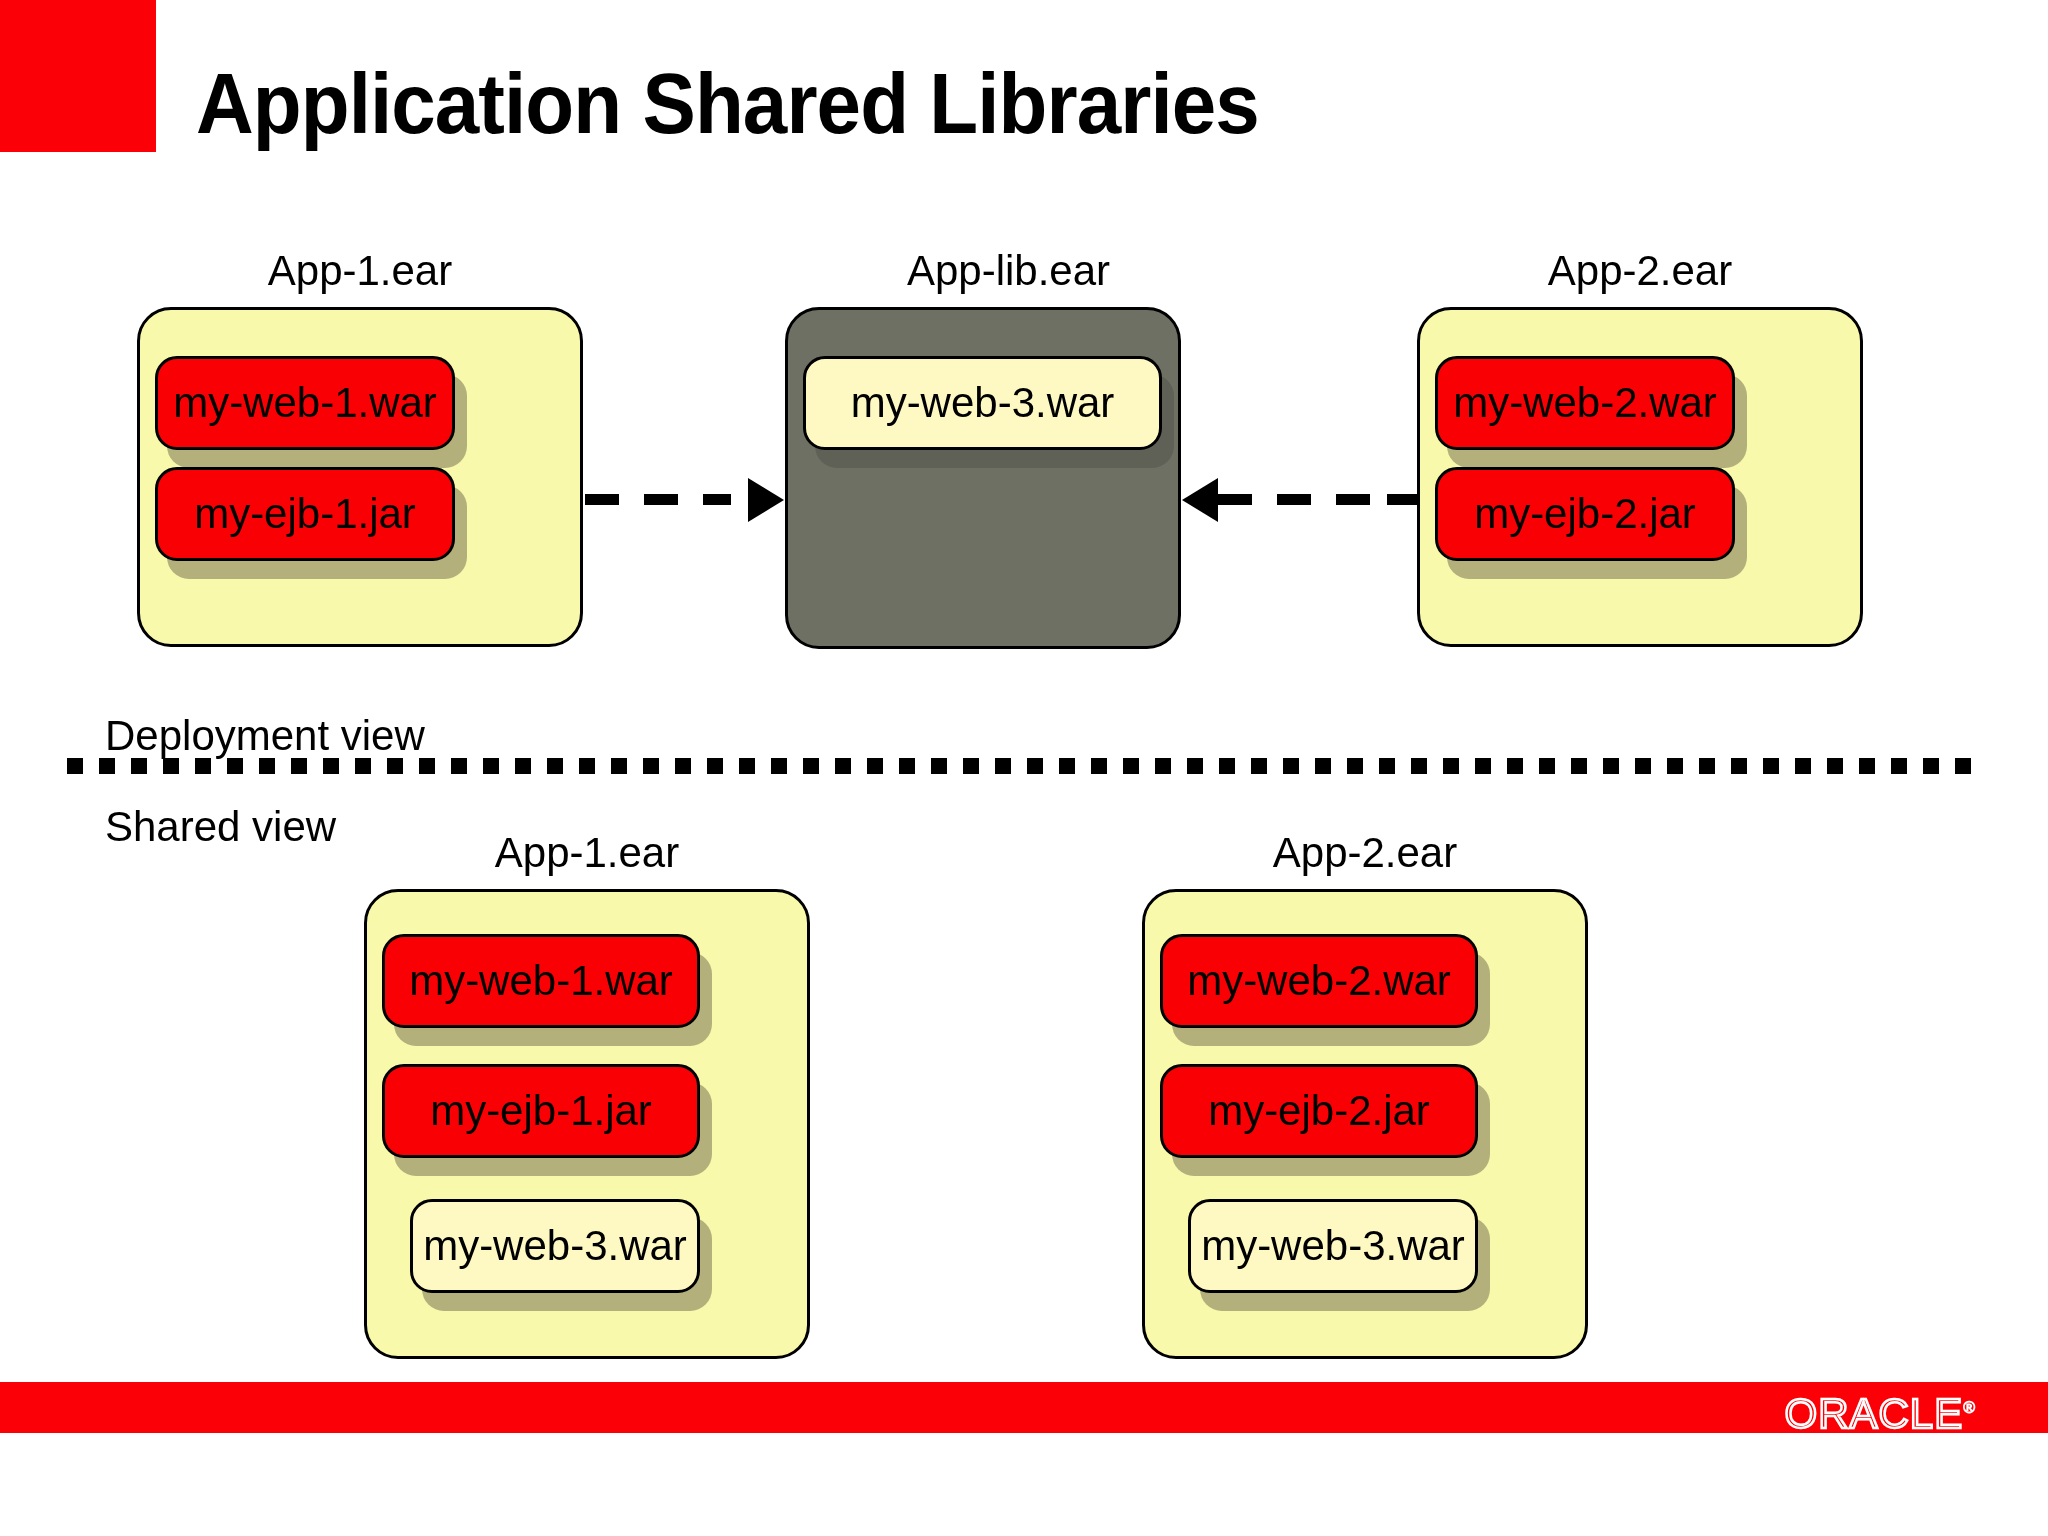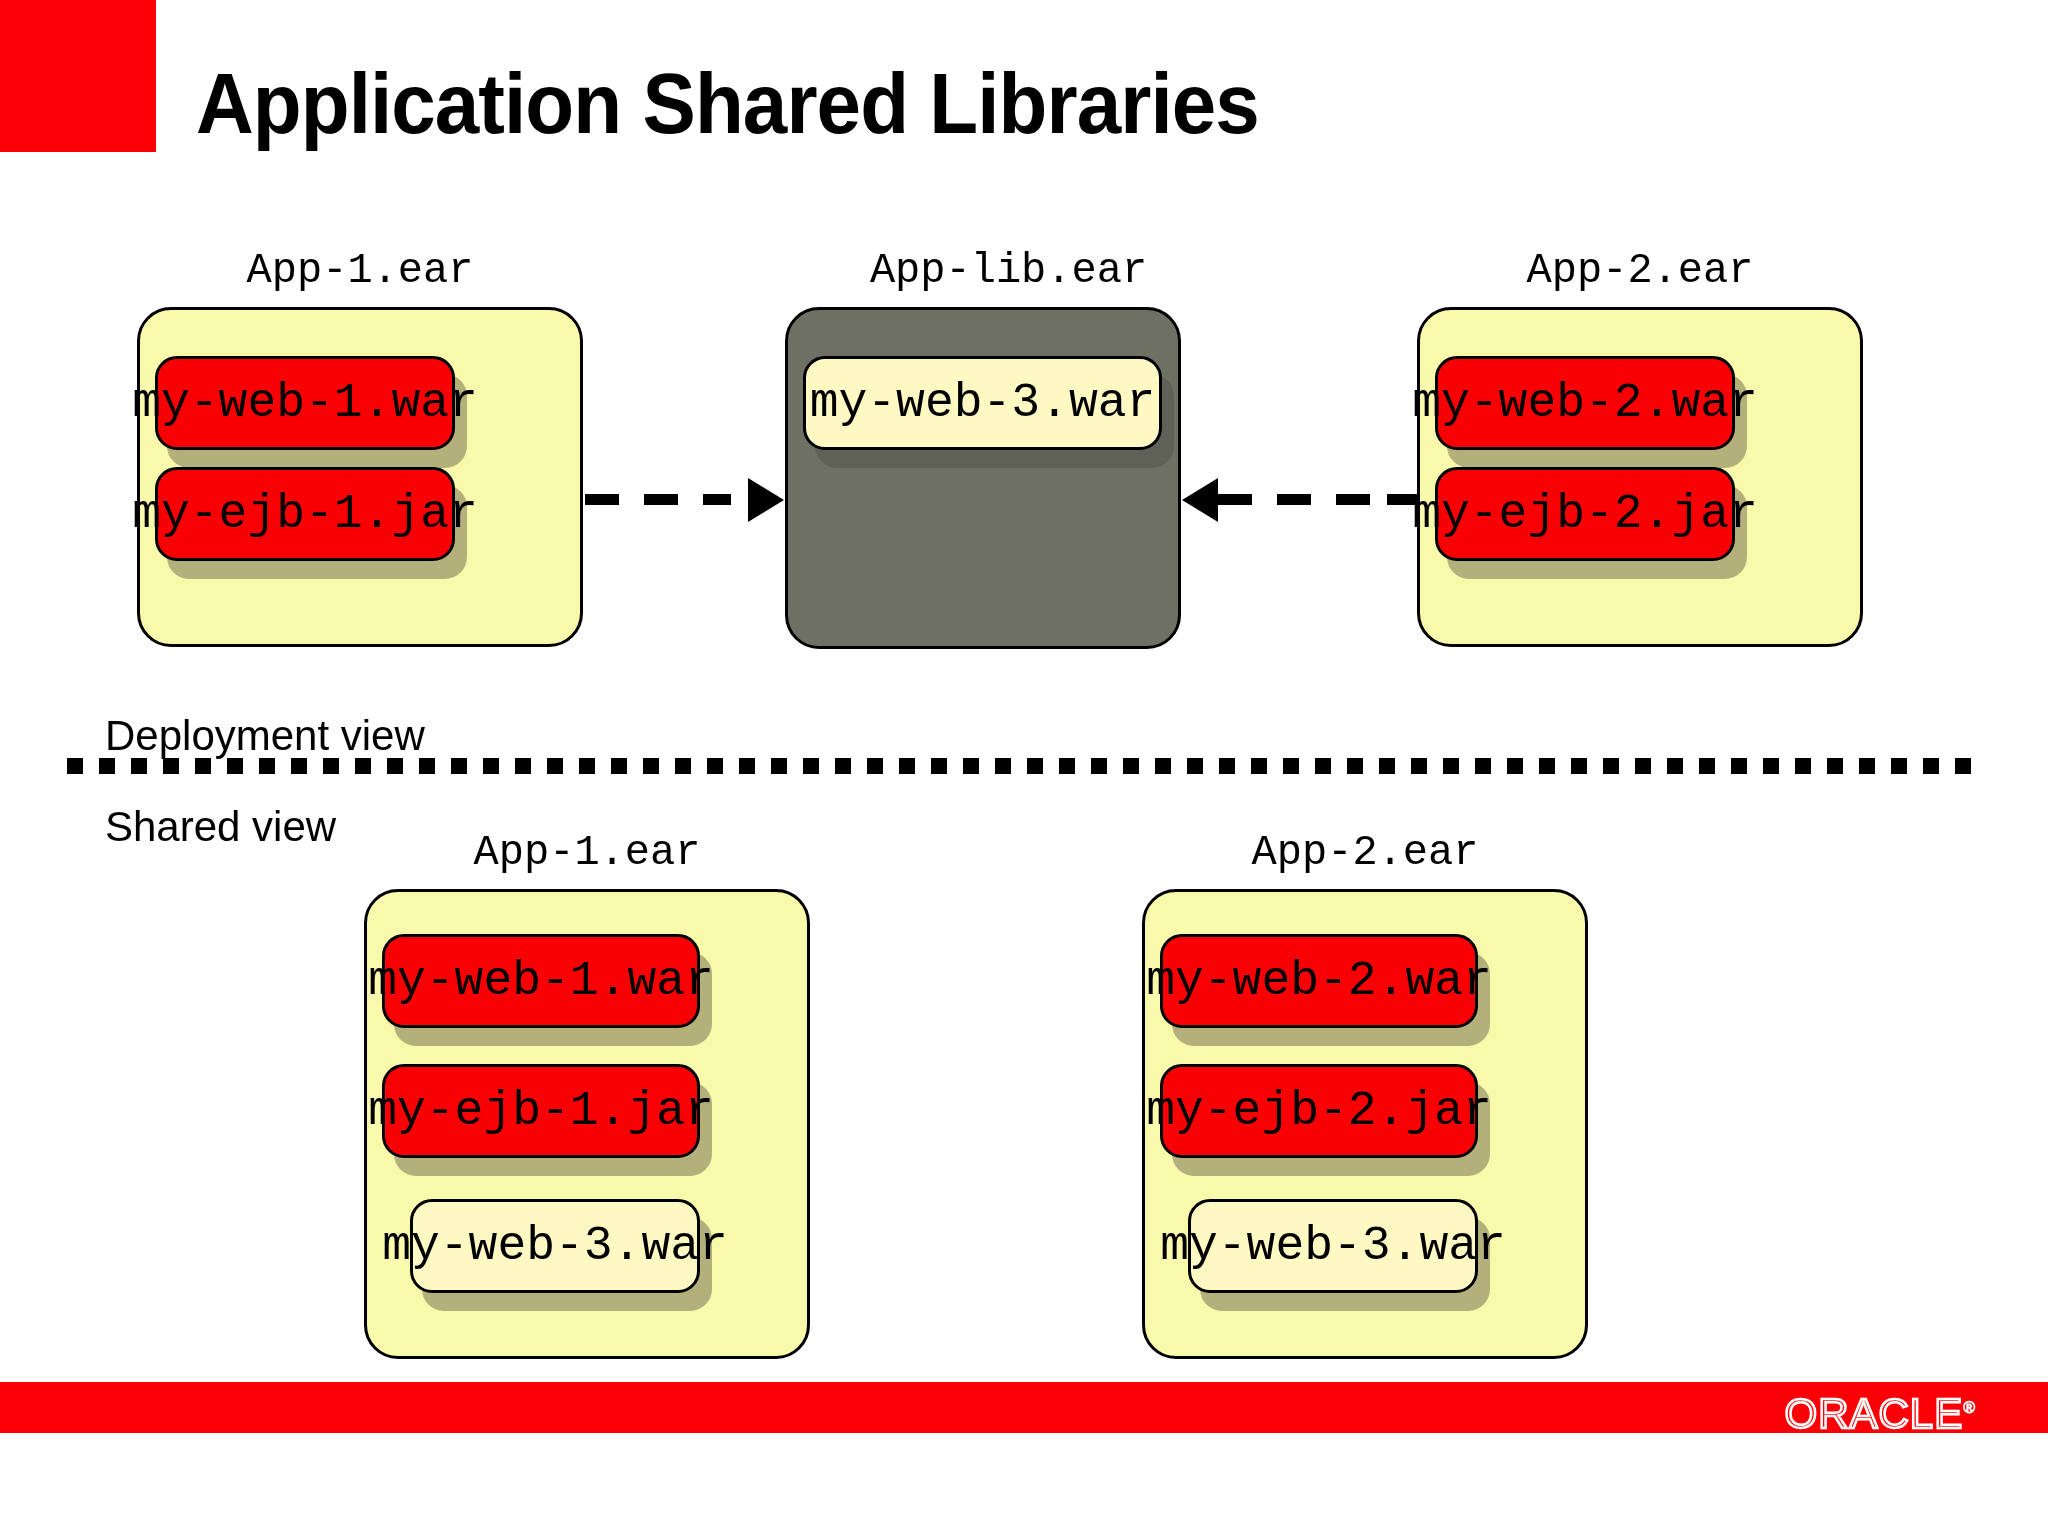--- a/index.html
+++ b/index.html
@@ -36,21 +36,20 @@
     letter-spacing: -1px;
     line-height: 1.05;
     white-space: nowrap;
     transform: scaleX(0.93);
     transform-origin: left top;
   }
 
   
   .ear-group {
     position: absolute;
-    font-family: Liberation Mono, monospace;
   }
   .ear-label {
     position: absolute;
     width: 100%;
     text-align: center;
     font-size: 42px;
     color: #000000;
     line-height: 1;
     white-space: nowrap;
   }
@@ -65,21 +64,21 @@
 
   
   .module {
     position: absolute;
     box-sizing: border-box;
     border: 3px solid #000000;
     border-radius: 22px;
     display: flex;
     align-items: center;
     justify-content: center;
-    font-size: 48px;
+    font-size: 42px;
     color: #000000;
     white-space: nowrap;
     z-index: 2;
   }
   .module.red   { background: #f90004; }
   .module.green { background: #fef9c3; }
 
   .module-shadow {
     position: absolute;
     border-radius: 22px;

